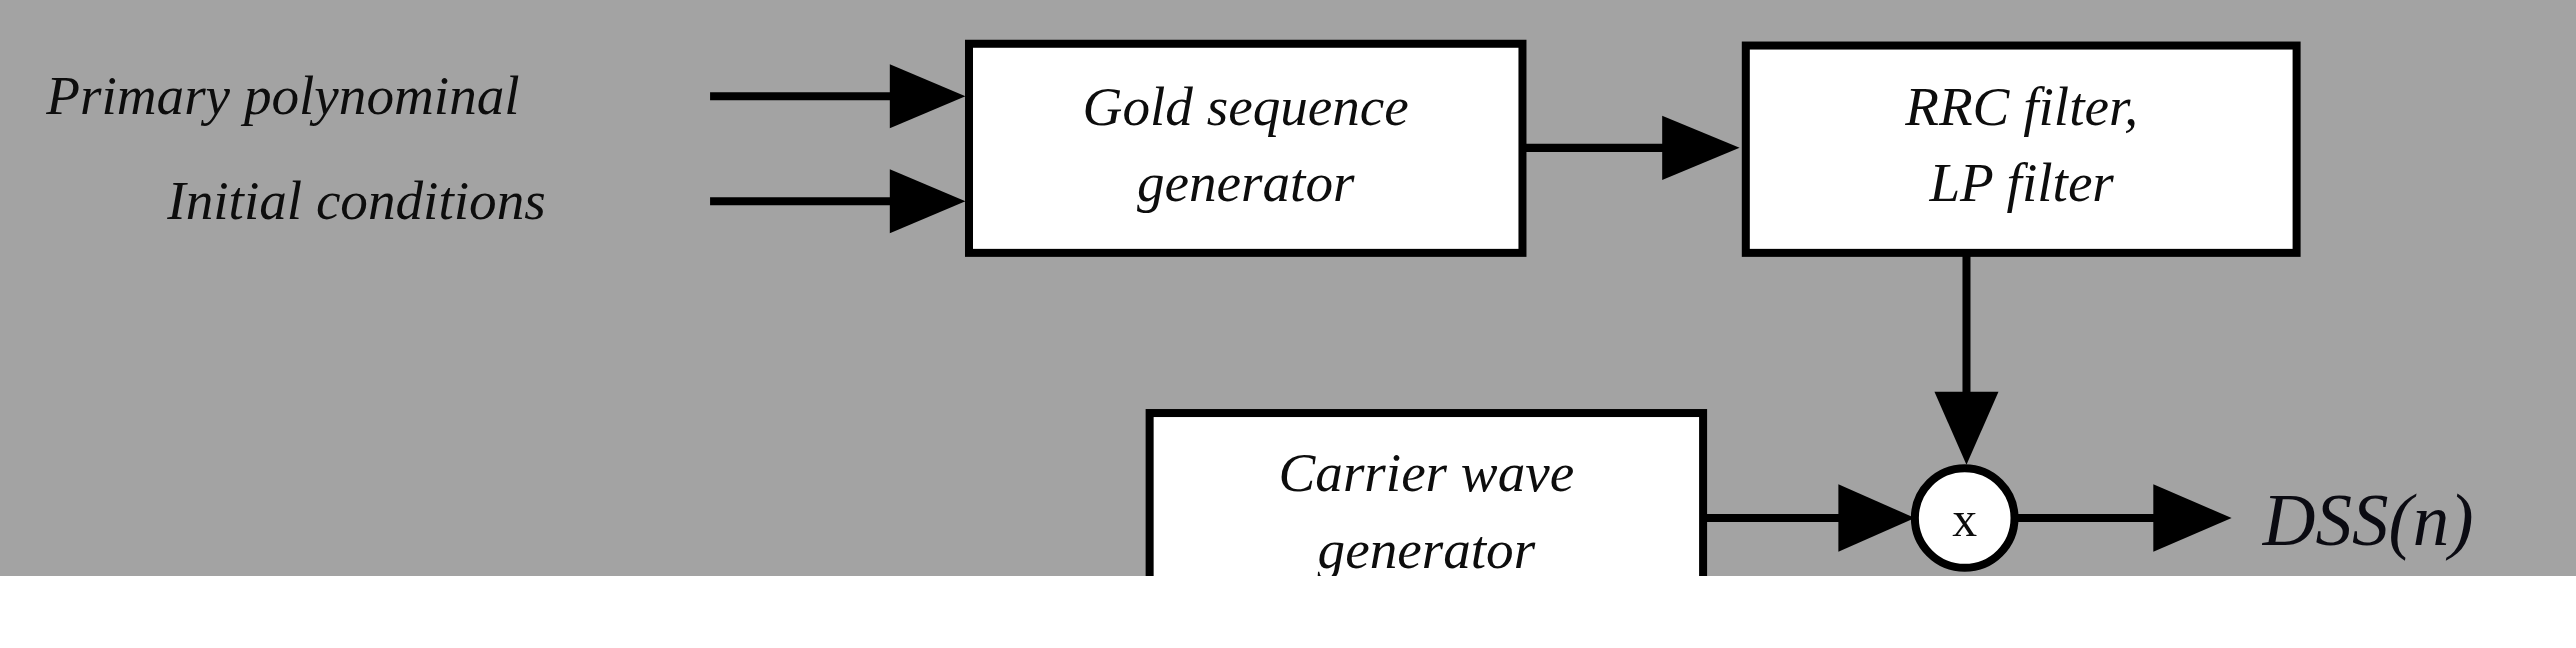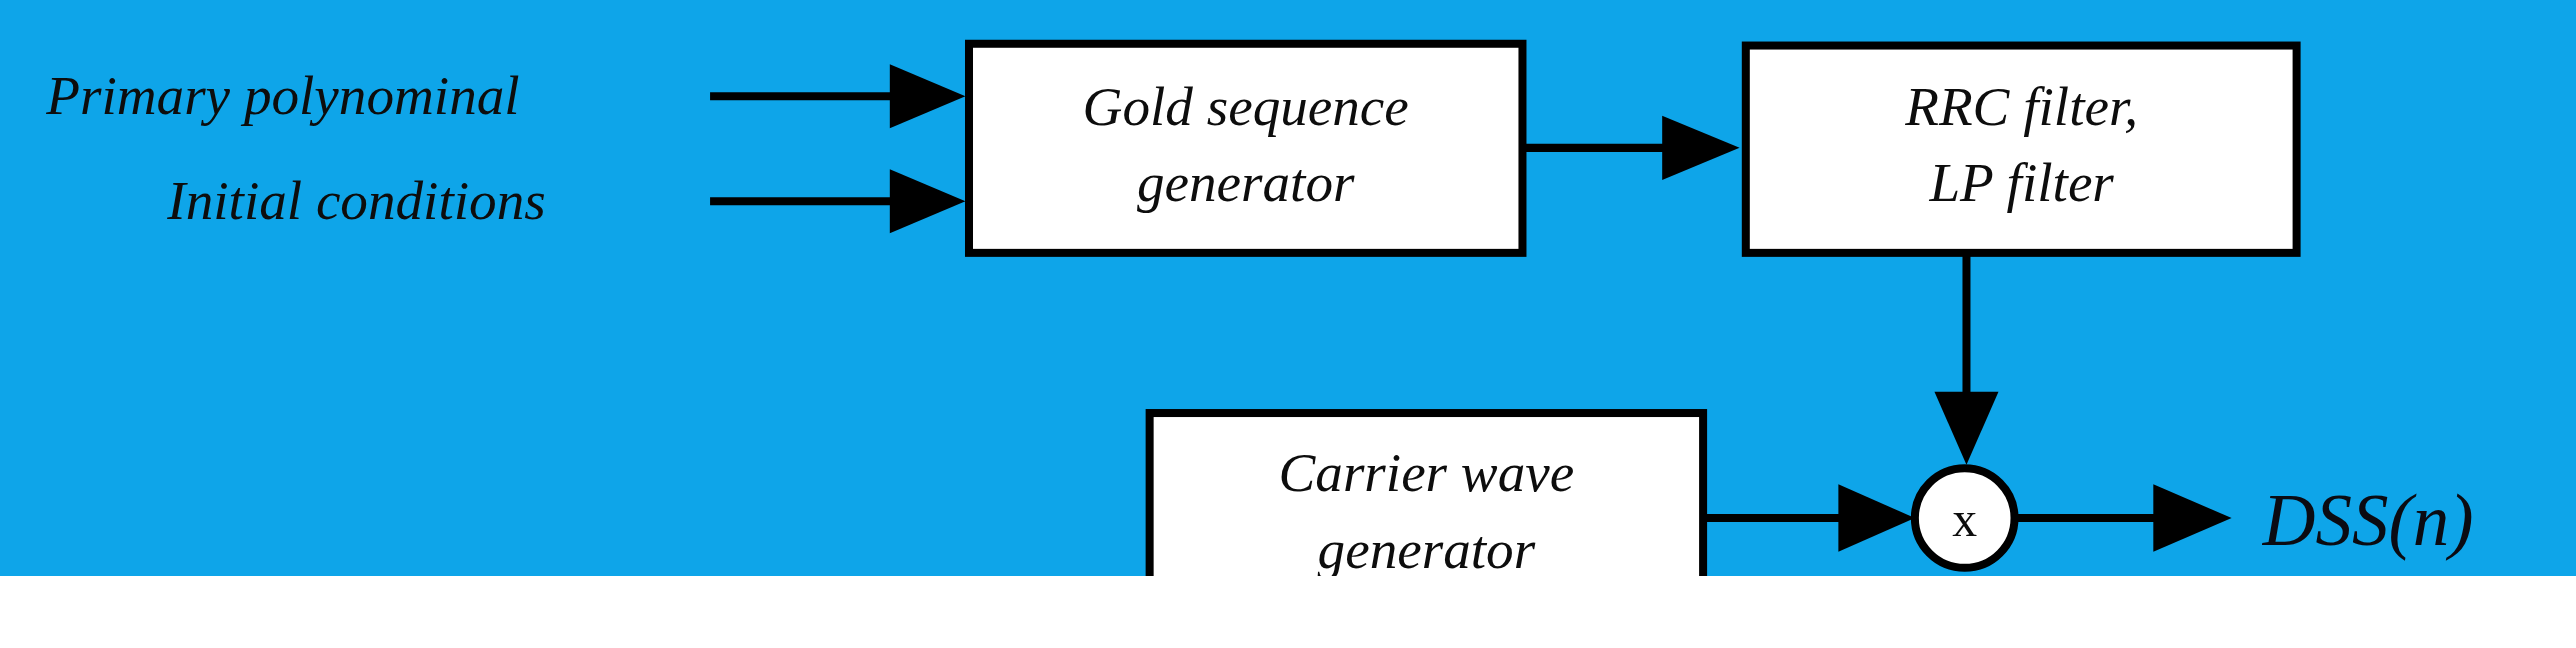--- a/index.html
+++ b/index.html
@@ -5,21 +5,21 @@
 <style>
   html, body {
     margin: 0;
     padding: 0;
     background: #ffffff;
   }
   #stage {
     position: relative;
     width: 2576px;
     height: 576px;
-    background: #0ea5e9;
+    background: #a3a3a3;
     overflow: hidden;
     font-family: "Liberation Serif", "DejaVu Serif", serif;
   }
   #diagram-svg {
     position: absolute;
     left: 0;
     top: 0;
     width: 2576px;
     height: 649px;
   }

